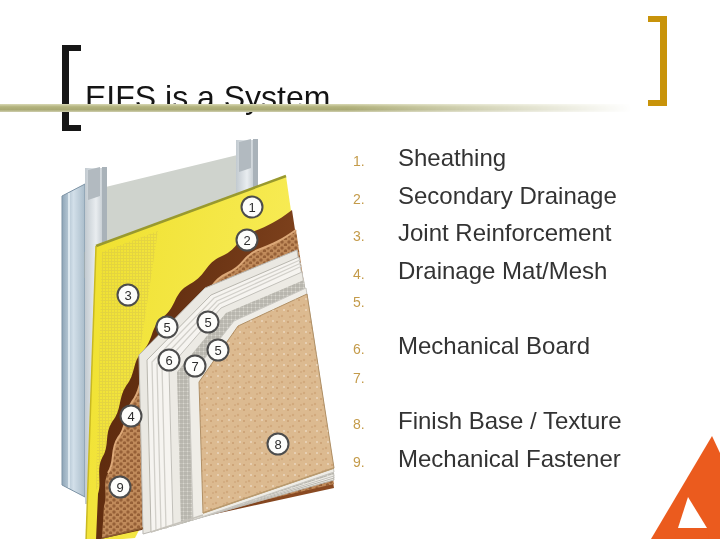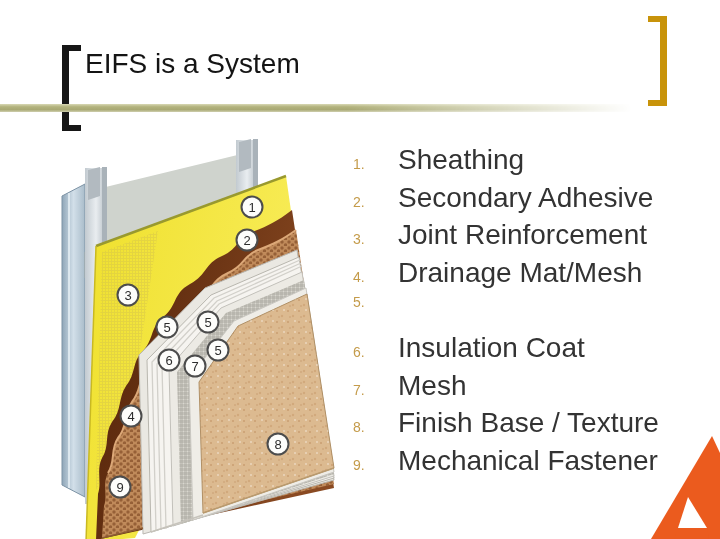--- a/index.html
+++ b/index.html
@@ -10,42 +10,42 @@
   
   .bracket-left{
     position:absolute;left:62px;top:45px;width:12px;height:74px;
     border-left:7px solid #161616;border-top:6px solid #161616;border-bottom:6px solid #161616;
   }
   .bracket-right{
     position:absolute;left:648px;top:16px;width:12px;height:78px;
     border-right:7px solid #C8930A;border-top:6px solid #C8930A;border-bottom:6px solid #C8930A;
   }
   .page-title{
-    position:absolute;left:85px;top:48px;
-    font-size:28px;color:#141414;letter-spacing:0px;white-space:nowrap;
+    position:absolute;left:85px;top:79px;
+    font-size:32px;color:#141414;letter-spacing:0px;white-space:nowrap;
   }
   .title-rule{
     position:absolute;left:0;top:104px;width:632px;height:8px;
     background:linear-gradient(to bottom,#d8d8b4 0%,#b3b37e 35%,#a9a974 70%,#cfcfae 100%);
     -webkit-mask-image:linear-gradient(to right,#000 0%,#000 55%,transparent 100%);
     mask-image:linear-gradient(to right,#000 0%,#000 55%,transparent 100%);
   }
   
   .item-list{
     position:absolute;left:345px;top:144px;margin:0;padding:0;list-style:none;width:360px;
   }
   .item-list li{
     display:flex;align-items:baseline;height:37.6px;
   }
   .item-num{
     width:53px;padding-left:8px;box-sizing:border-box;
     font-size:14px;color:#C49B4A;
   }
   .item-label{
-    font-size:28px;color:#333333;white-space:nowrap;
+    font-size:24px;color:#333333;white-space:nowrap;
   }
   
   .diagram{position:absolute;left:55px;top:135px;width:280px;height:404px;}
   .callout circle{fill:#fdfdfb;stroke:#4c4c4c;stroke-width:2;}
   .callout text{font-size:13px;fill:#2d2d2d;text-anchor:middle;font-family:"Liberation Sans",sans-serif;}
   
   .logo{position:absolute;right:0;bottom:0;width:70px;height:105px;}
 </style>
 </head>
 <body>
@@ -214,40 +214,39 @@
       </g>
   </svg>
 
   <ol class="item-list">
     <li>
       <span class="item-num">1.</span>
       <span class="item-label">Sheathing</span>
       </li>
     <li>
       <span class="item-num">2.</span>
-      <span class="item-label">Secondary Adhesive</span>
+      <span class="item-label">Secondary Drainage</span>
       </li>
     <li>
       <span class="item-num">3.</span>
       <span class="item-label">Joint Reinforcement</span>
       </li>
     <li>
       <span class="item-num">4.</span>
       <span class="item-label">Drainage Mat/Mesh</span>
       </li>
     <li>
       <span class="item-num">5.</span>
       </li>
     <li>
       <span class="item-num">6.</span>
-      <span class="item-label">Insulation Coat</span>
+      <span class="item-label">Mechanical Board</span>
       </li>
     <li>
       <span class="item-num">7.</span>
-      <span class="item-label">Mesh</span>
       </li>
     <li>
       <span class="item-num">8.</span>
       <span class="item-label">Finish Base / Texture</span>
       </li>
     <li>
       <span class="item-num">9.</span>
       <span class="item-label">Mechanical Fastener</span>
       </li>
   </ol>

